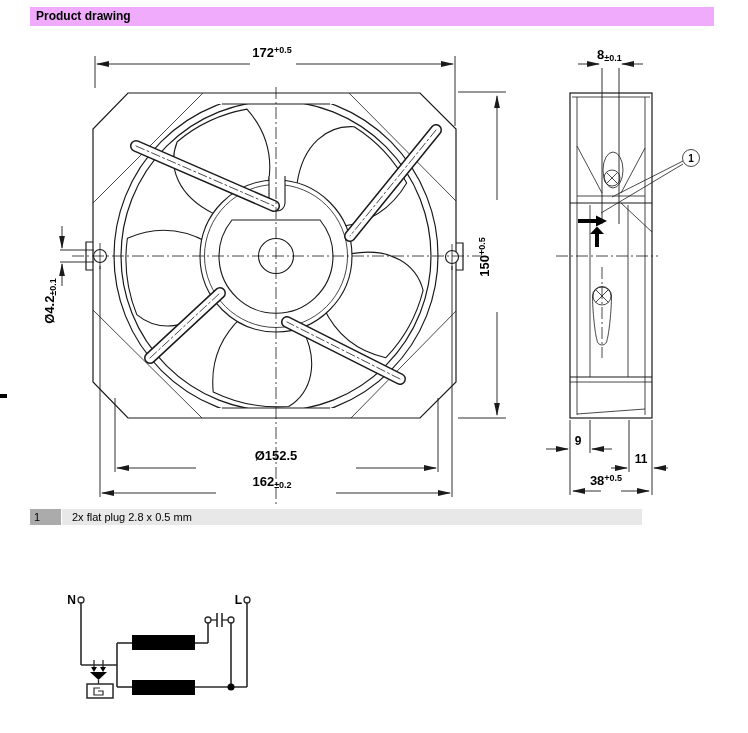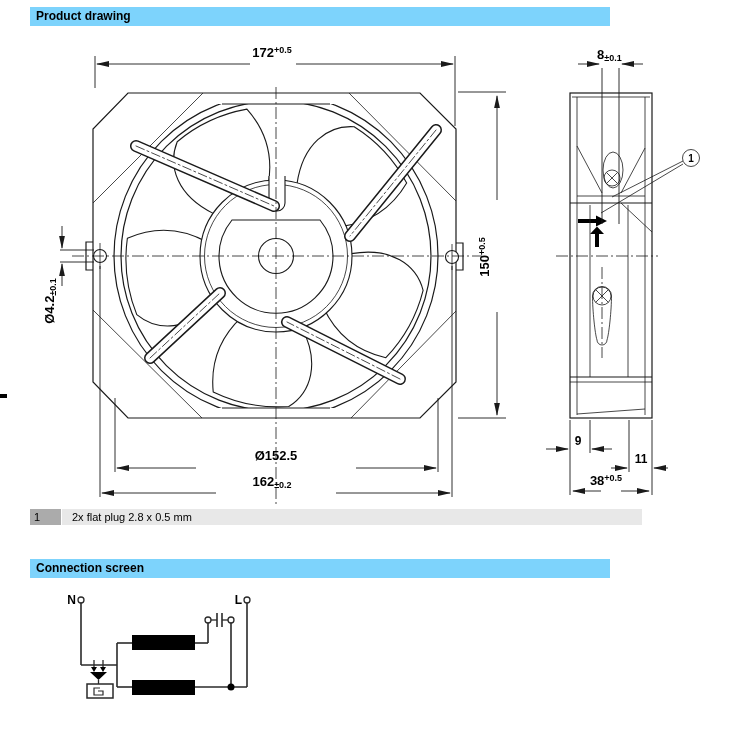--- a/index.html
+++ b/index.html
@@ -1,18 +1,18 @@
 <!DOCTYPE html>
 <html><head>
 <meta charset="utf-8">
 <style>
   html,body{margin:0;padding:0;background:#fff;}
   .page{position:relative;width:748px;height:733px;background:#fff;
         font-family:"Liberation Sans",sans-serif;color:#000;overflow:hidden;}
-  .sec-header{position:absolute;left:30px;width:580px;height:19px;background:#7dd3fc;
+  .sec-header{position:absolute;left:30px;width:684px;height:19px;background:#f0abfc;
         font-weight:bold;font-size:12px;line-height:19px;padding-left:6px;box-sizing:border-box;}
   #hdr-product{top:7px;}
   #hdr-connection{top:559px;}
   .legend-cell{position:absolute;top:509px;height:16px;font-size:11px;line-height:16px;box-sizing:border-box;}
   #legend-index{left:30px;width:31px;background:#ababab;padding-left:4px;}
   #legend-text{left:62px;width:580px;background:#e8e8e8;padding-left:10px;}
   #margin-tick{position:absolute;left:0;top:394px;width:7px;height:4px;background:#000;}
   svg{position:absolute;left:0;}
   #svg-product{top:0;}
   #svg-connection{top:585px;}
@@ -218,23 +218,20 @@
     </g>
   </svg>
 
   <div class="legend-cell" id="legend-index">
     <span>1</span>
   </div>
   <div class="legend-cell" id="legend-text">
     <span>2x flat plug 2.8 x 0.5 mm</span>
   </div>
 
-  <div class="sec-header" id="hdr-connection">
-    <span>Connection screen</span>
-  </div>
 
   <svg id="svg-connection" width="320" height="148" viewBox="0 585 320 148">
 
     <text class="lbl" x="76" y="604" text-anchor="end">N</text>
     <circle class="wire-thin" cx="81" cy="600" r="3" fill="#fff"></circle>
     <line class="wire" x1="81" y1="603" x2="81" y2="665"></line>
     <line class="wire" x1="81" y1="665" x2="117" y2="665"></line>
 
     <text class="lbl" x="242" y="604" text-anchor="end">L</text>
     <circle class="wire-thin" cx="247" cy="600" r="3" fill="#fff"></circle>

